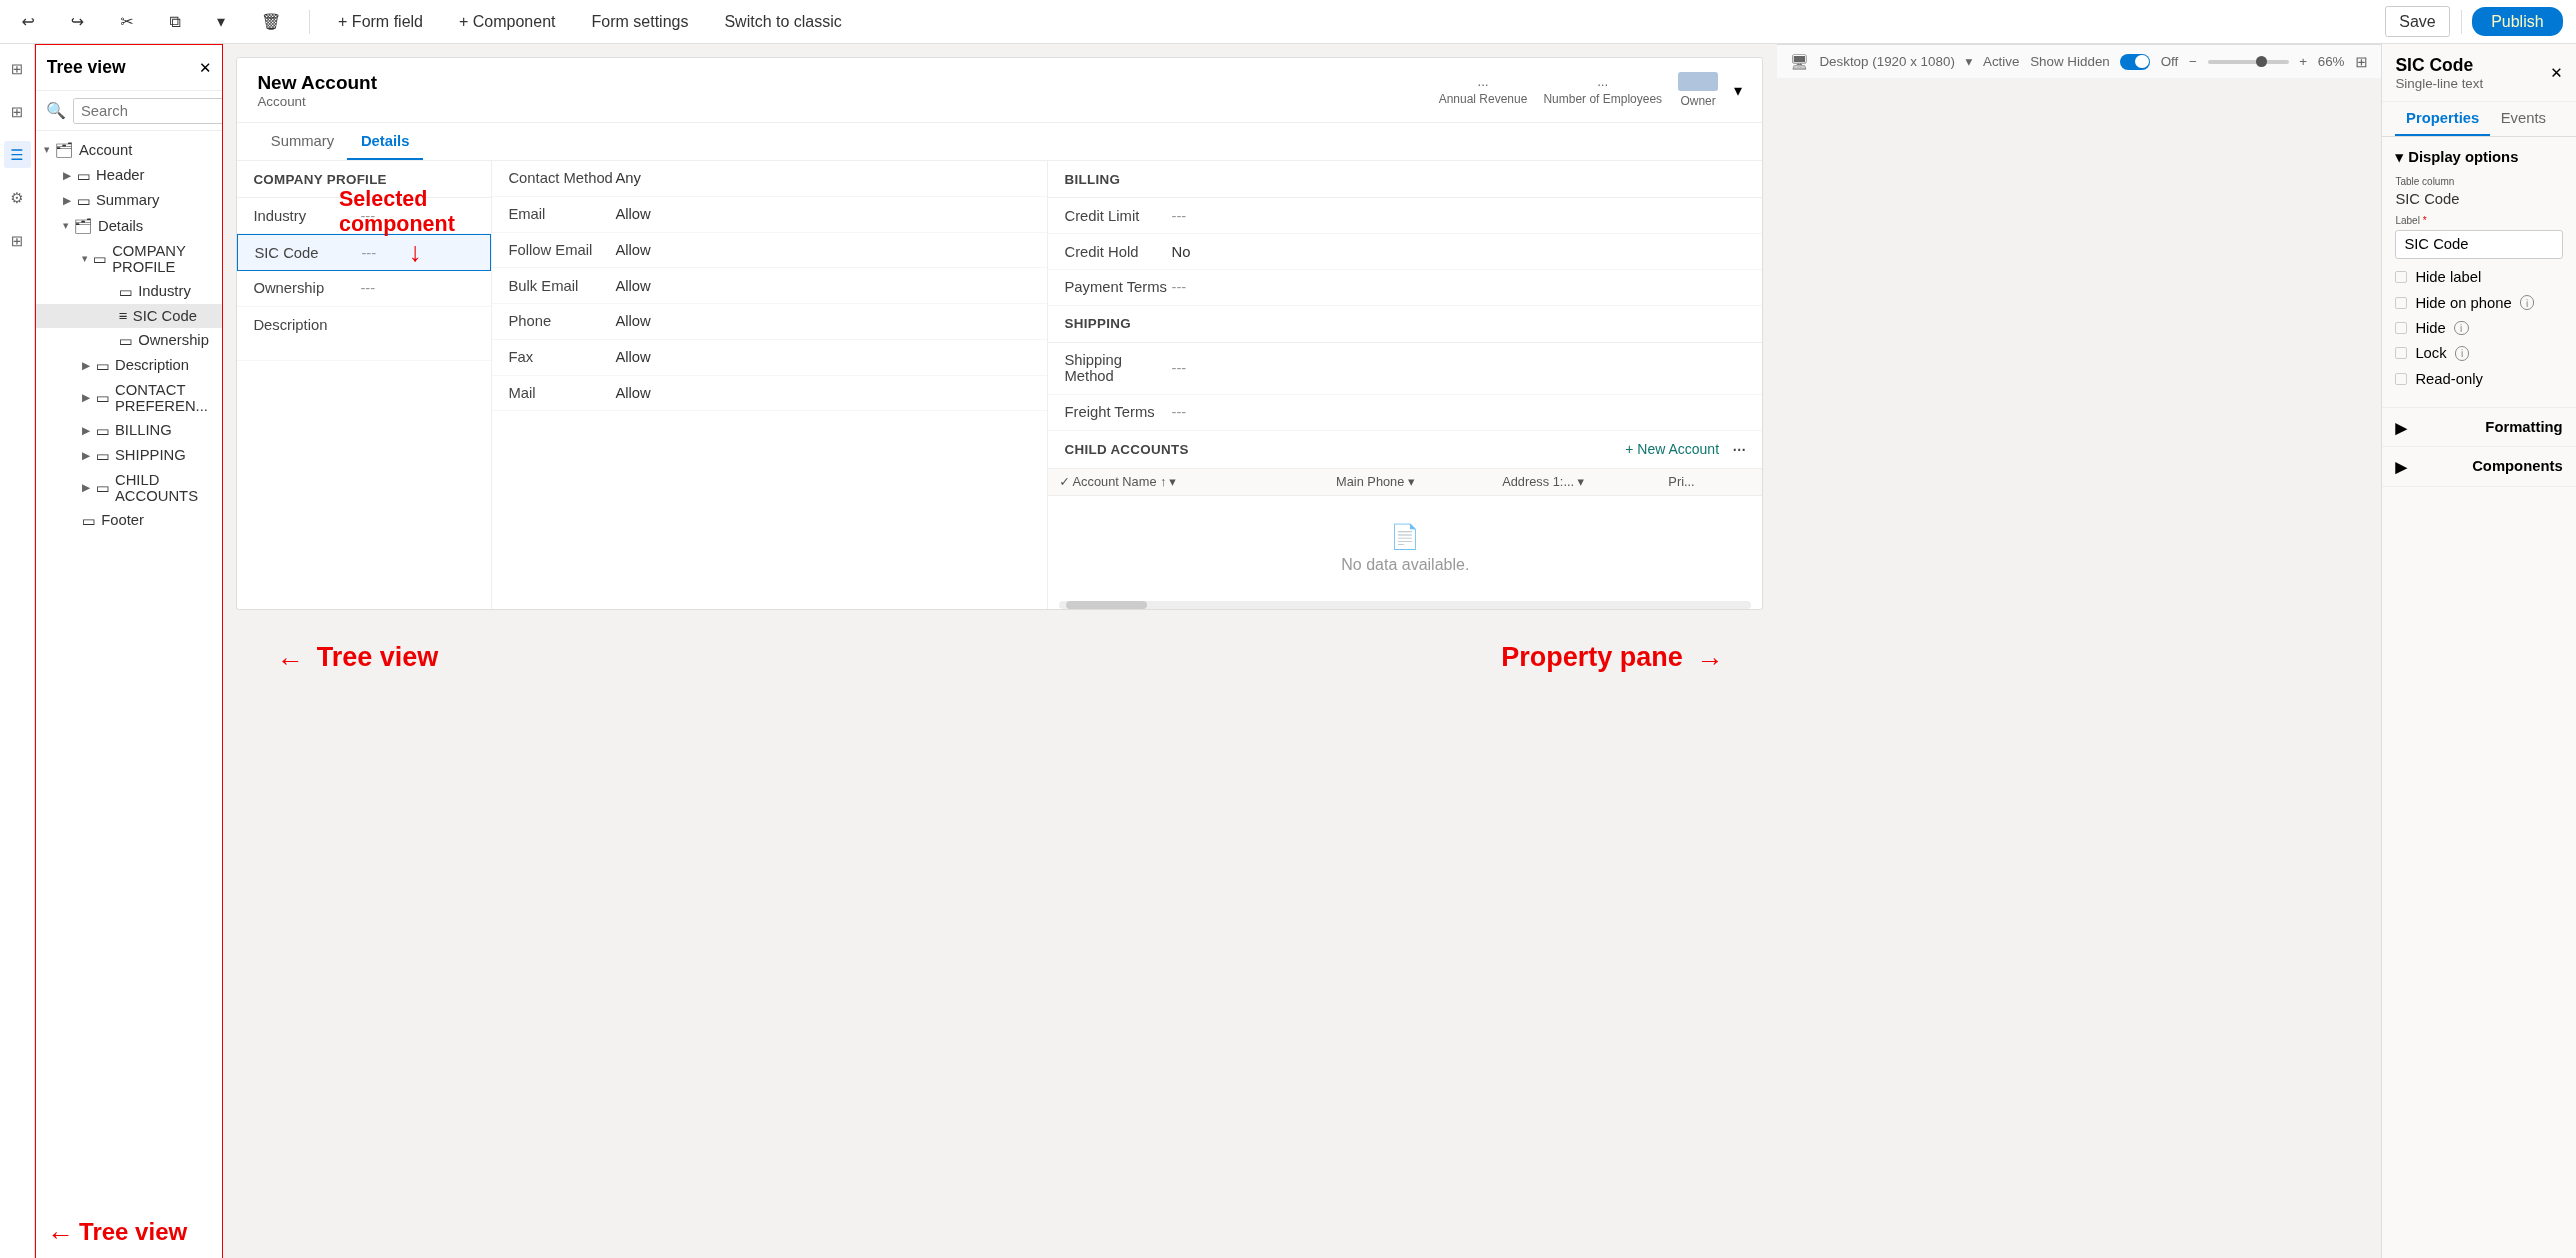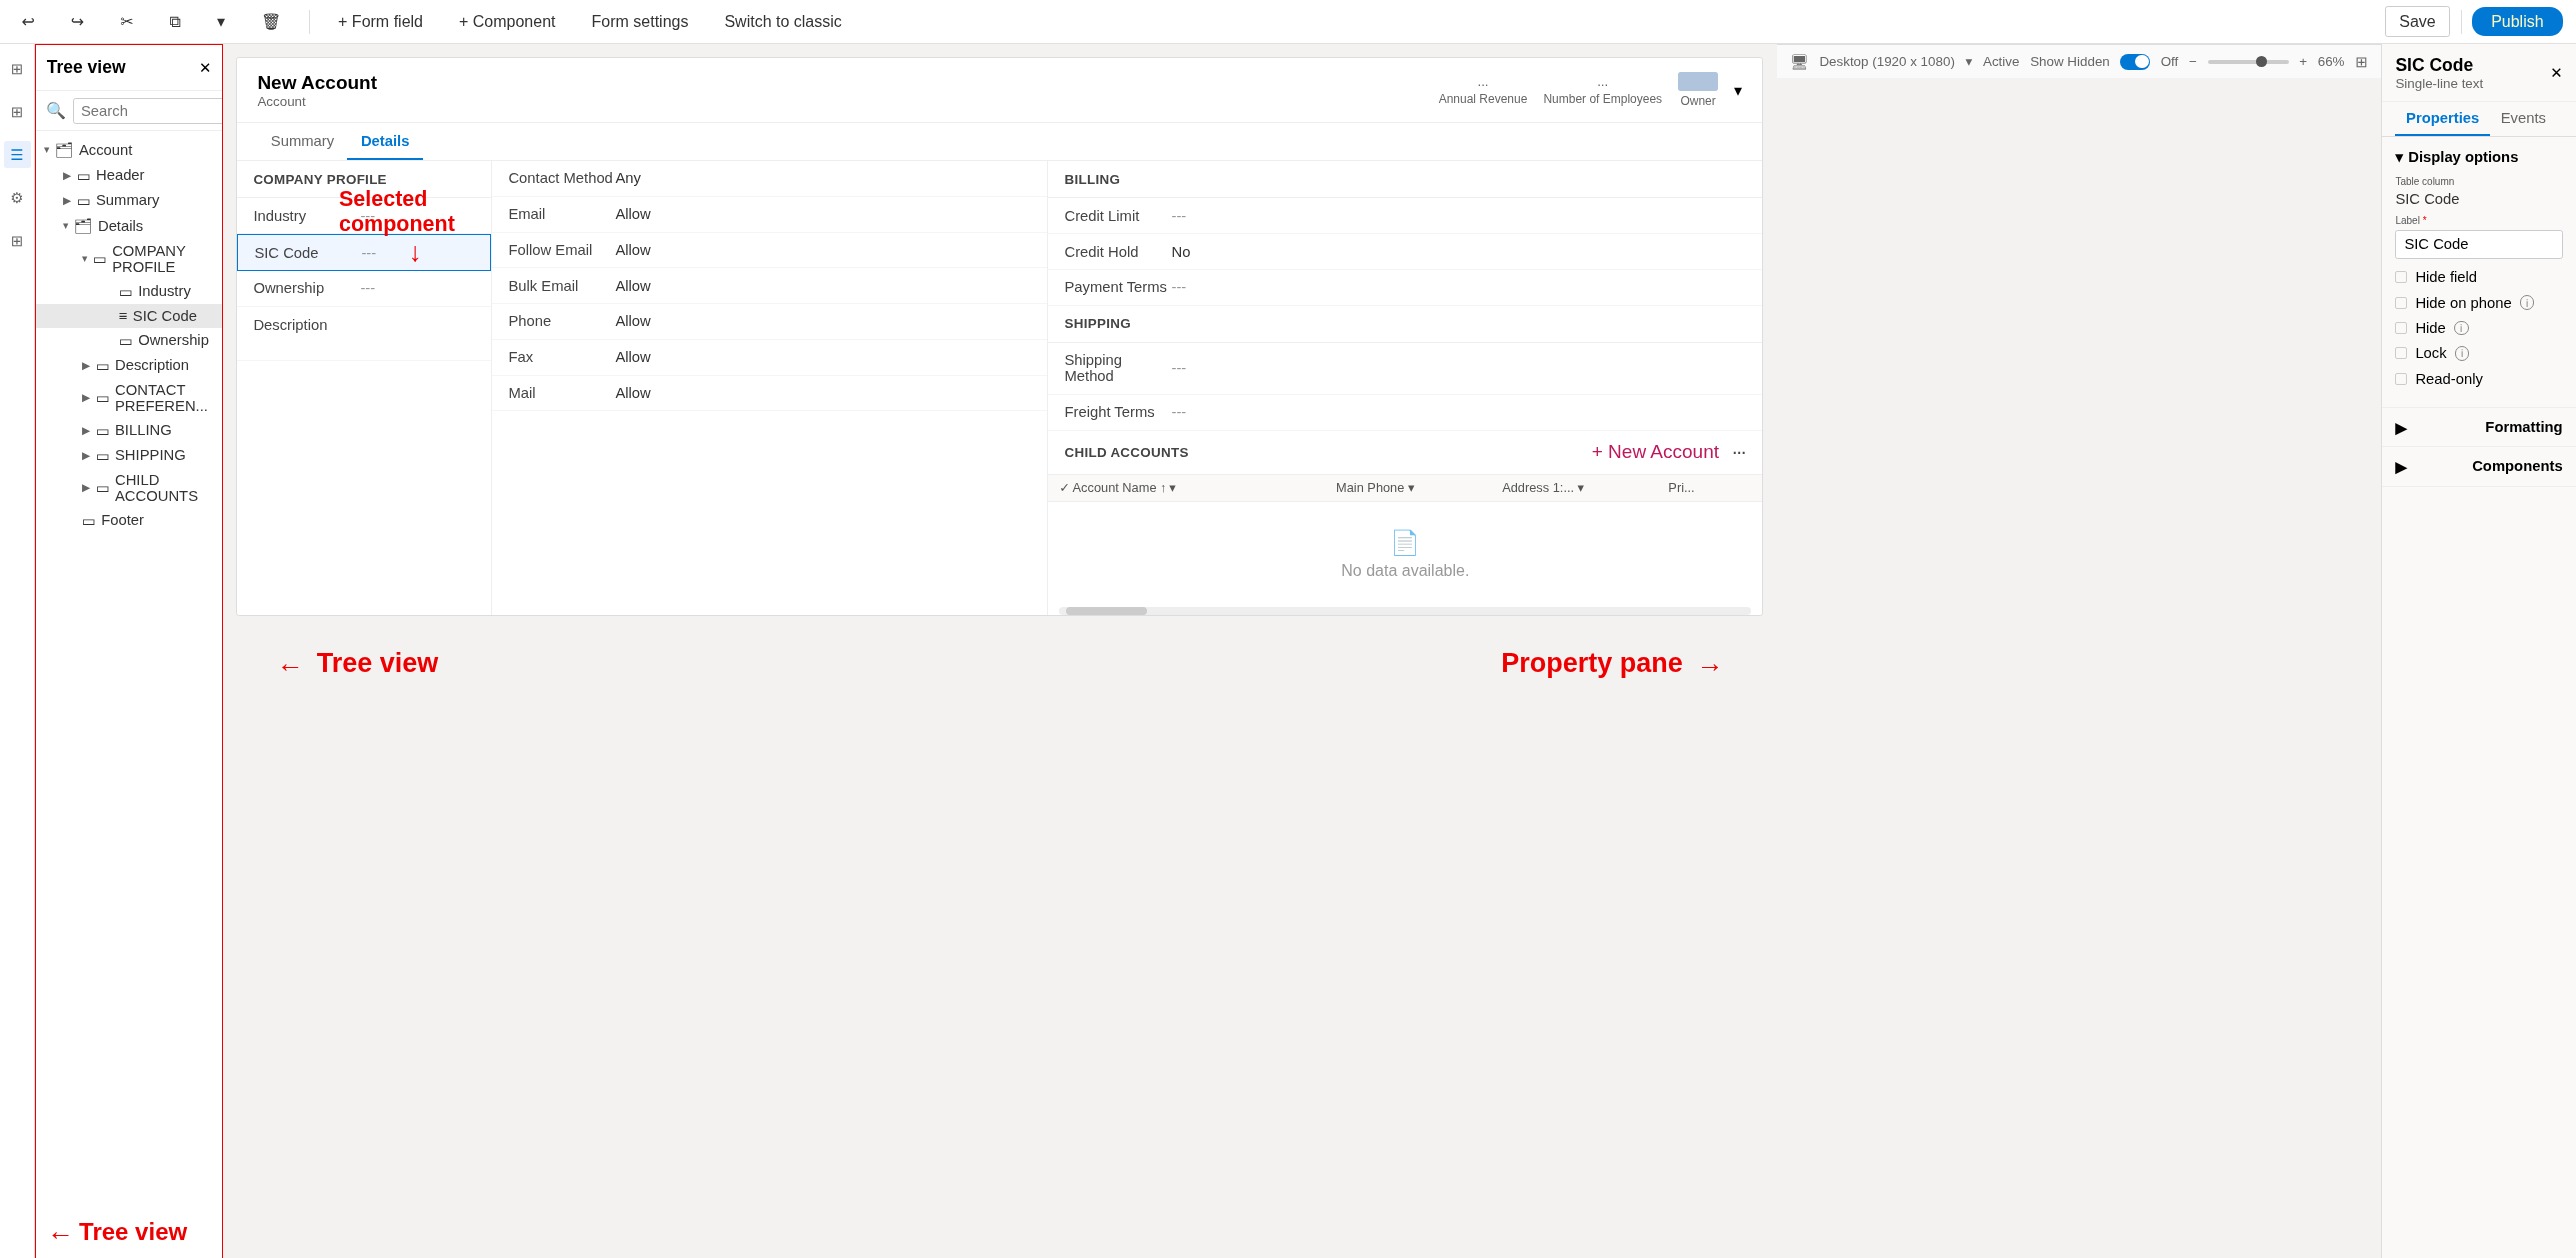--- a/index.html
+++ b/index.html
@@ -422,21 +422,21 @@
               <div class="section-row">
                 <span class="field-label">Freight Terms</span>
                 <span class="field-value">---</span>
               </div>
             </div>
 
             <div style="flex:1;">
               <div class="section-title" style="display:flex;align-items:center;justify-content:space-between;">
                 <span>CHILD ACCOUNTS</span>
                 <span style="display:flex;gap:13.4px;align-items:center;">
-                  <button style="background:none;border:none;cursor:pointer;color:#be185d;font-size:19px;">+ New Account</button>
+                  <button style="background:none;border:none;cursor:pointer;color:#0f766e;font-size:14px;">+ New Account</button>
                   <span style="cursor:pointer;font-size:13.4px;">⋯</span>
                 </span>
               </div>
 
               <div style="display:flex; padding: 5.4px 10.7px; background:#faf9f8; border-bottom:0.7px solid #eee; font-size:12.8px; color:#555;">
                 <span style="flex:2; display:flex;align-items:center;gap:2.7px;">
                   <span>✓</span>
                   Account Name ↑
                   <span style="cursor:pointer;">▾</span>
                 </span>
@@ -523,21 +523,21 @@
       <div class="prop-label">
         <span>Label</span>
         <span class="prop-required">*</span>
       </div>
       <input class="prop-input" type="text" value="SIC Code" style="">
 
       
       <div style="margin-top:10.7px;">
         <div class="prop-checkbox-row">
           <div class="prop-checkbox"></div>
-          <span>Hide field</span>
+          <span>Hide label</span>
         </div>
         <div class="prop-checkbox-row">
           <div class="prop-checkbox"></div>
           <span>Hide on phone</span>
           <span class="info-icon">ℹ</span>
         </div>
         <div class="prop-checkbox-row">
           <div class="prop-checkbox"></div>
           <span>Hide</span>
           <span class="info-icon">ℹ</span>

